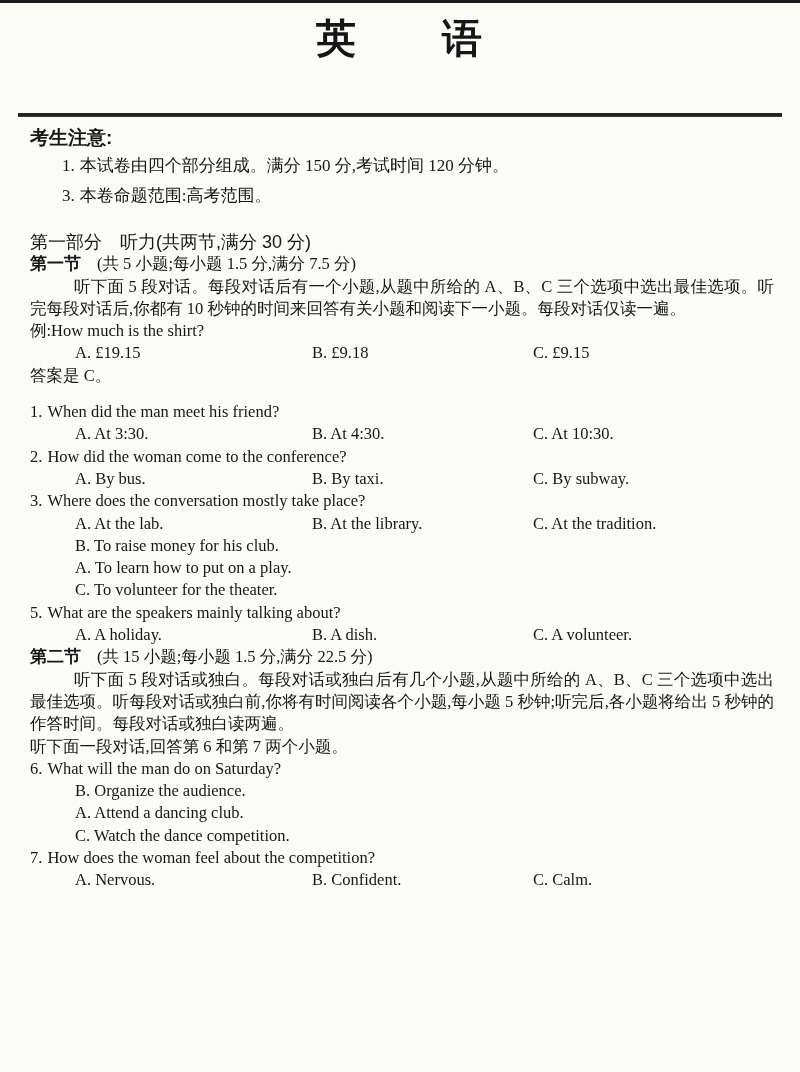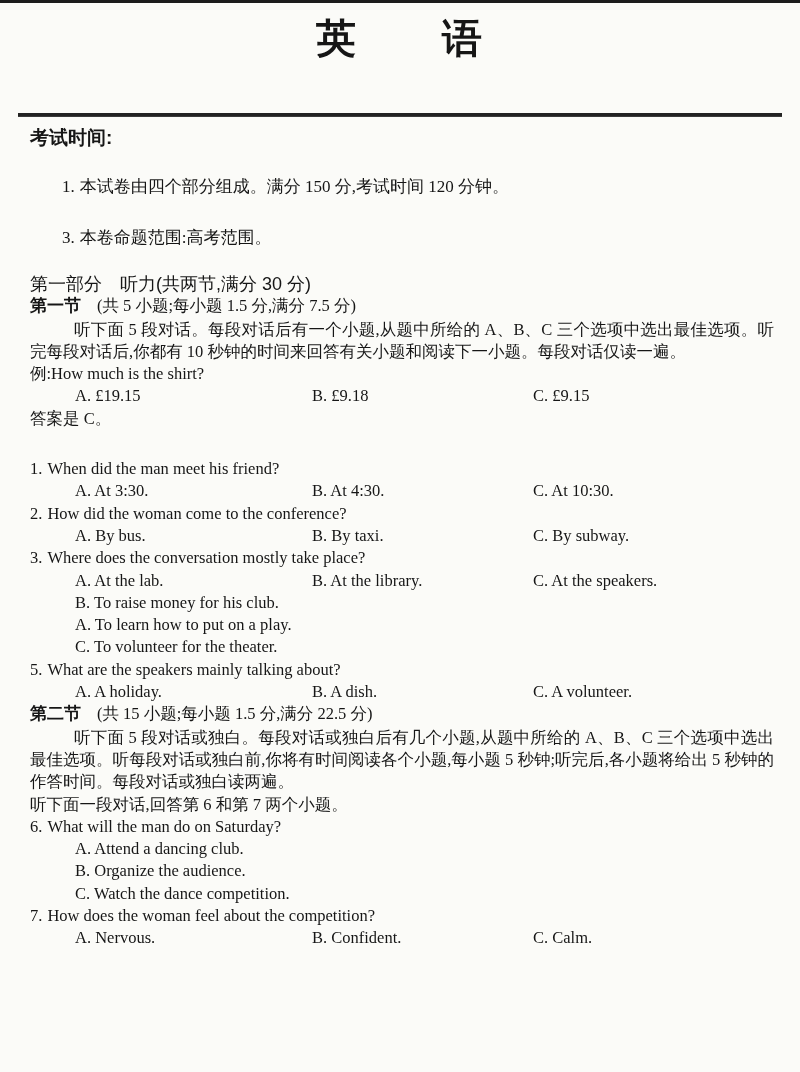--- a/index.html
+++ b/index.html
@@ -39,21 +39,20 @@
     font-weight: bold;
     font-size: 19px;
     line-height: 26px;
   }
   .notice-item {
     font-size: 17px;
     line-height: 30px;
     padding-left: 58px;
     text-indent: -26px;
     text-align: justify;
-    margin-top: 21px;
   }
   .notice-num { margin-right: 5px; }
   .em-dots {
     font-family: "Liberation Sans", "DejaVu Sans", sans-serif;
     font-weight: bold;
     font-size: 18.5px;
     background: radial-gradient(circle, #111 1.7px, transparent 2px) left 9px bottom 0 / 18.5px 5px repeat-x;
     padding-bottom: 6px;
     -webkit-box-decoration-break: clone;
     box-decoration-break: clone;
@@ -62,51 +61,51 @@
   .main { margin: 0 26px 0 30px; }
   .m-line { font-size: 16.5px; line-height: 22.3px; }
   .part-heading {
     margin-top: 20px;
     font-family: "Liberation Sans", "DejaVu Sans", sans-serif;
     font-weight: normal;
     font-size: 18px;
     line-height: 22.3px;
   }
   .sec-label {
-    font-family: Liberation Mono, monospace;
+    font-family: Liberation Sans, sans-serif;
     font-weight: bold;
     font-size: 17px;
     margin-right: 16px;
   }
   .para {
     text-indent: 44px;
     text-align: justify;
   }
   .opt-row {
     display: flex;
     padding-left: 45px;
   }
   .opt-row .opt-1 { width: 237px; }
   .opt-row .opt-2 { width: 221px; }
   .opt-row .opt-3 { flex: 1; }
   .opt-stacked { padding-left: 45px; }
   .q-num { margin-right: 5px; }
-  .gap-before { margin-top: 28px; }
+  .gap-before { margin-top: 14px; }
 </style>
 </head>
 <body>
 
 <div class="top-bar"></div>
 
 <h1 class="page-title">英　　语</h1>
 
 <div class="double-rule"></div>
 
 <div class="notice">
-  <div class="notice-heading">考试时间:</div>
+  <div class="notice-heading">考生注意:</div>
   <div class="notice-item"><span class="notice-num">1.</span><span>本试卷由四个部分组成。满分 150 分,考试时间 120 分钟。</span></div>
   <div class="notice-item"><span class="notice-num">3.</span><span>本卷命题范围:高考范围。</span></div>
 </div>
 
 <div class="main">
 
   <div class="part-heading">第一部分　听力(共两节,满分 30 分)</div>
 
   <div class="m-line"><span class="sec-label">第一节</span><span>(共 5 小题;每小题 1.5 分,满分 7.5 分)</span></div>
 
@@ -138,21 +137,21 @@
       <span class="opt-2">B. By taxi.</span>
       <span class="opt-3">C. By subway.</span>
     </div>
   </div>
 
   <div>
     <div class="m-line"><span class="q-num">3.</span><span>Where does the conversation mostly take place?</span></div>
     <div class="m-line opt-row">
       <span class="opt-1">A. At the lab.</span>
       <span class="opt-2">B. At the library.</span>
-      <span class="opt-3">C. At the speakers.</span>
+      <span class="opt-3">C. At the tradition.</span>
     </div>
   </div>
 
   <div>
     <div class="m-line opt-stacked">B. To raise money for his club.</div>
     <div class="m-line opt-stacked">A. To learn how to put on a play.</div>
     <div class="m-line opt-stacked">C. To volunteer for the theater.</div>
   </div>
 
   <div>
@@ -165,22 +164,22 @@
   </div>
 
   <div class="m-line"><span class="sec-label">第二节</span><span>(共 15 小题;每小题 1.5 分,满分 22.5 分)</span></div>
 
   <div class="m-line para">听下面 5 段对话或独白。每段对话或独白后有几个小题,从题中所给的 A、B、C 三个选项中选出最佳选项。听每段对话或独白前,你将有时间阅读各个小题,每小题 5 秒钟;听完后,各小题将给出 5 秒钟的作答时间。每段对话或独白读两遍。</div>
 
   <div class="m-line">听下面一段对话,回答第 6 和第 7 两个小题。</div>
 
   <div>
     <div class="m-line"><span class="q-num">6.</span><span>What will the man do on Saturday?</span></div>
+    <div class="m-line opt-stacked">B. Organize the audience.</div>
     <div class="m-line opt-stacked">A. Attend a dancing club.</div>
-    <div class="m-line opt-stacked">B. Organize the audience.</div>
     <div class="m-line opt-stacked">C. Watch the dance competition.</div>
   </div>
 
   <div>
     <div class="m-line"><span class="q-num">7.</span><span>How does the woman feel about the competition?</span></div>
     <div class="m-line opt-row">
       <span class="opt-1">A. Nervous.</span>
       <span class="opt-2">B. Confident.</span>
       <span class="opt-3">C. Calm.</span>
     </div>

